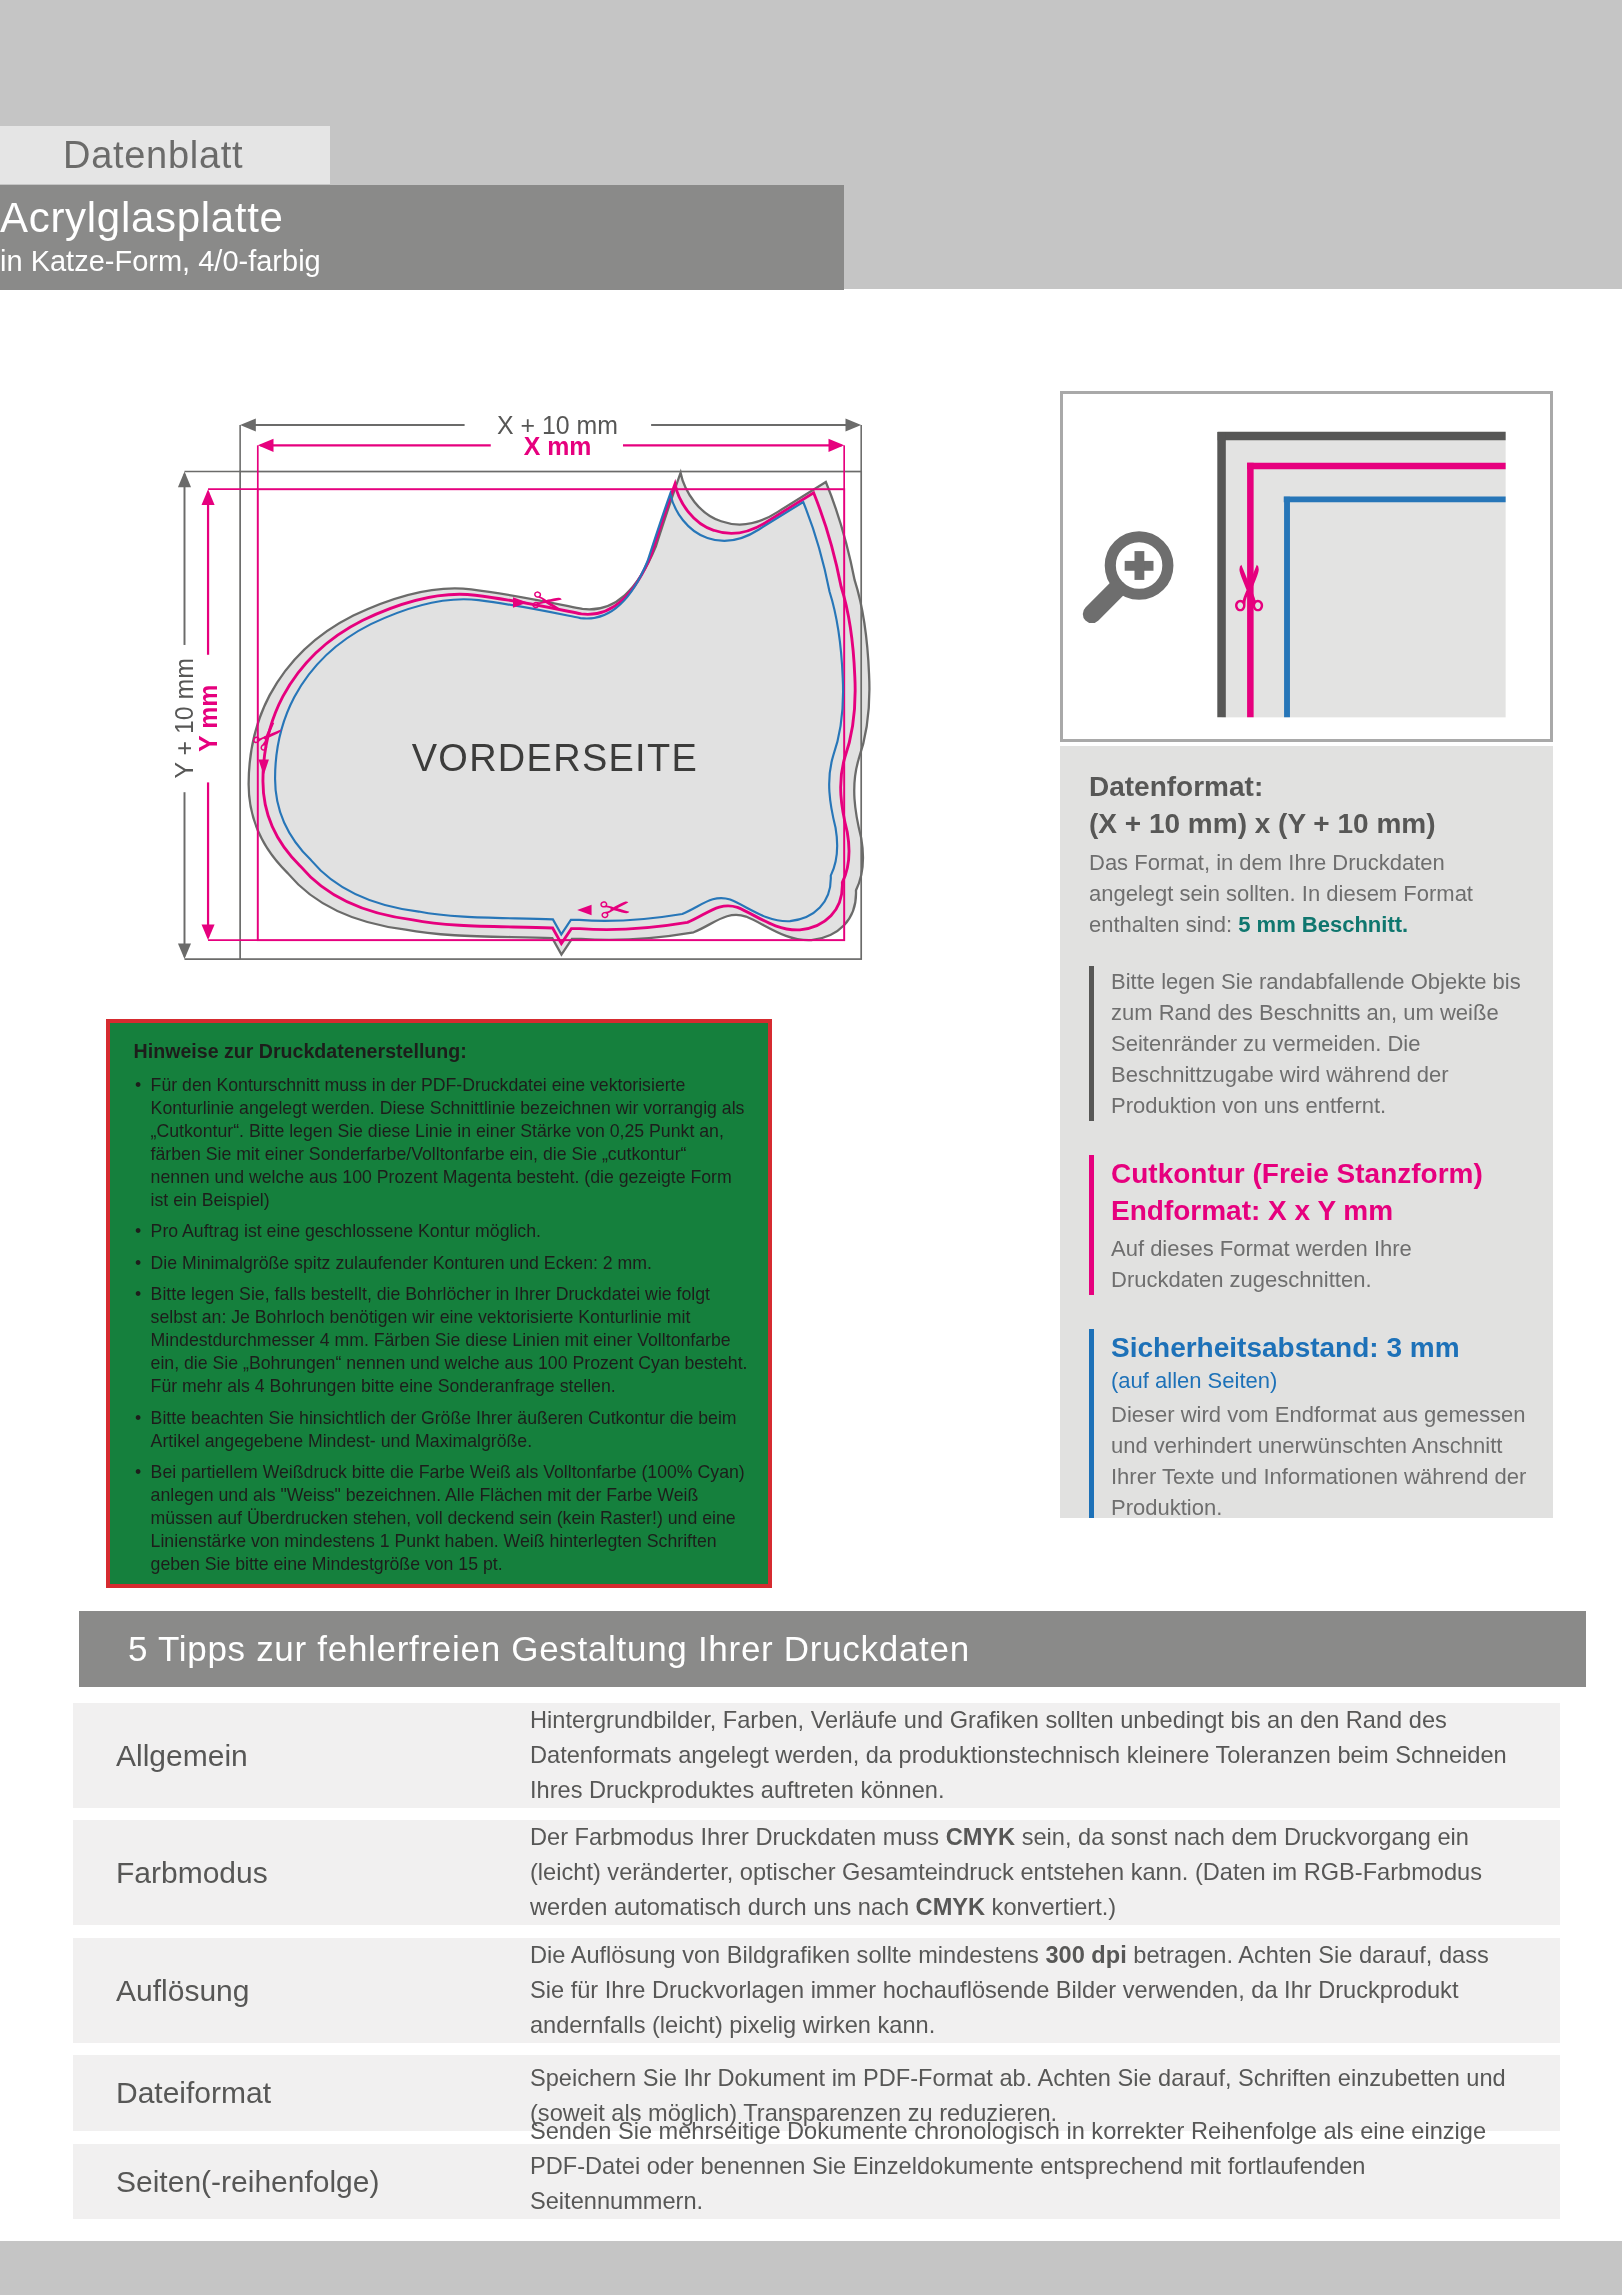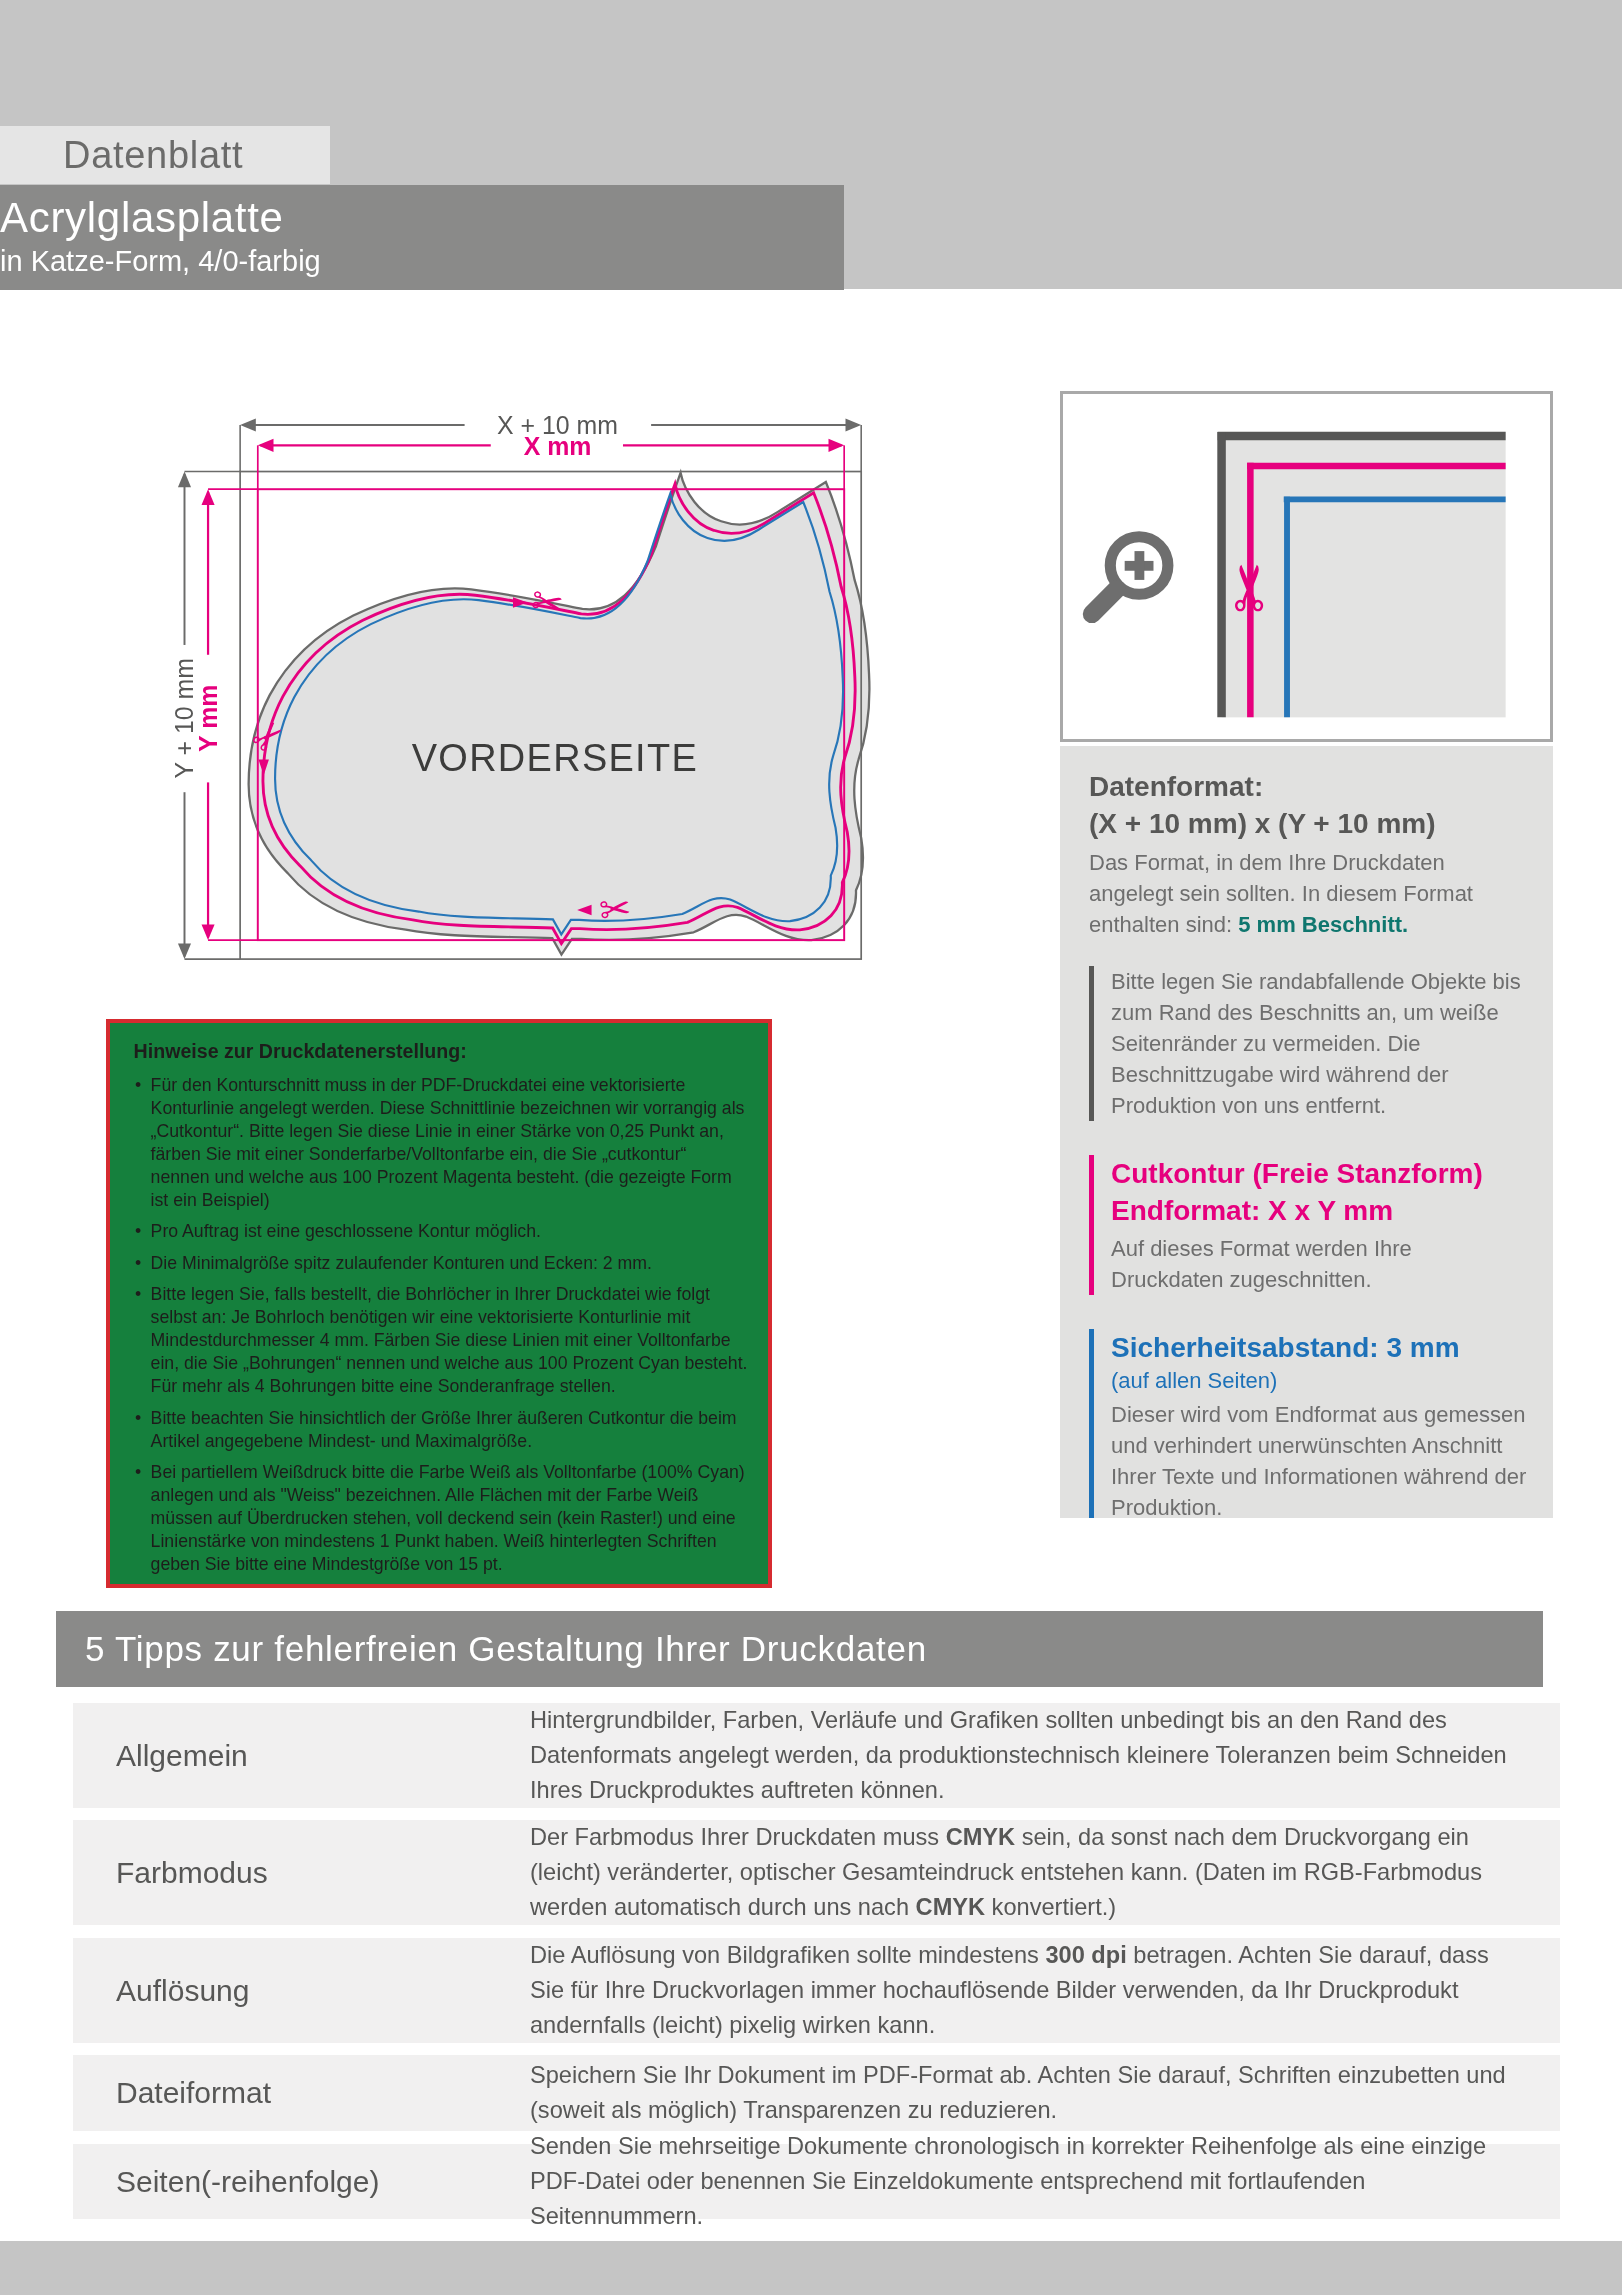--- a/index.html
+++ b/index.html
@@ -43,28 +43,28 @@
   
   .notes-box{left:106px;top:1019px;width:666px;height:569px;border:4.6px solid #d62b30;
     background:#15803d;box-sizing:border-box;padding:17px 19.6px 6.5px 23.6px;color:#1d1d1b;}
   .notes-title{font-size:19.6px;font-weight:bold;margin-bottom:10.5px;}
   .notes-list{list-style:none;margin:0;padding:0;}
   .notes-list li{position:relative;font-size:17.7px;line-height:23px;
     padding-left:17px;margin-bottom:8.5px;}
   .notes-list li::before{content:"•";position:absolute;left:1.3px;top:0;font-size:17.7px;}
 
   
-  .tips-bar{left:56px;top:1611px;width:1487px;height:76px;background:#8a8a89;
-    display:flex;align-items:center;}
+  .tips-bar{left:79px;top:1611px;width:1487px;height:76px;background:#8a8a89;
+    display:flex;align-items:center;padding-left:20px;}
   .tips-bar span{color:#ffffff;font-size:35px;padding-left:29px;letter-spacing:0.7px;}
   .tip-row{left:73px;width:1487px;background:#f1f0f0;}
   .tip-row .row-label{position:absolute;left:43px;top:0;bottom:0;display:flex;
     align-items:center;font-size:30px;color:#575756;}
   .tip-row .row-text{position:absolute;left:457px;right:37px;top:0;bottom:0;
-    display:flex;align-items:center;}
+    display:flex;align-items:flex-end;}
   .tip-row .row-text div{font-size:23.6px;line-height:35px;color:#575756;}
   .tip-row .row-text b{color:#575756;}
   .row-1{top:1703px;height:105px;}
   .row-2{top:1820px;height:105px;}
   .row-3{top:1938px;height:105px;}
   .row-4{top:2055px;height:76px;}
   .row-5{top:2144px;height:75px;}
 
   .footer-band{left:0;top:2241px;width:1623px;height:55px;background:#c5c5c5;}
 

